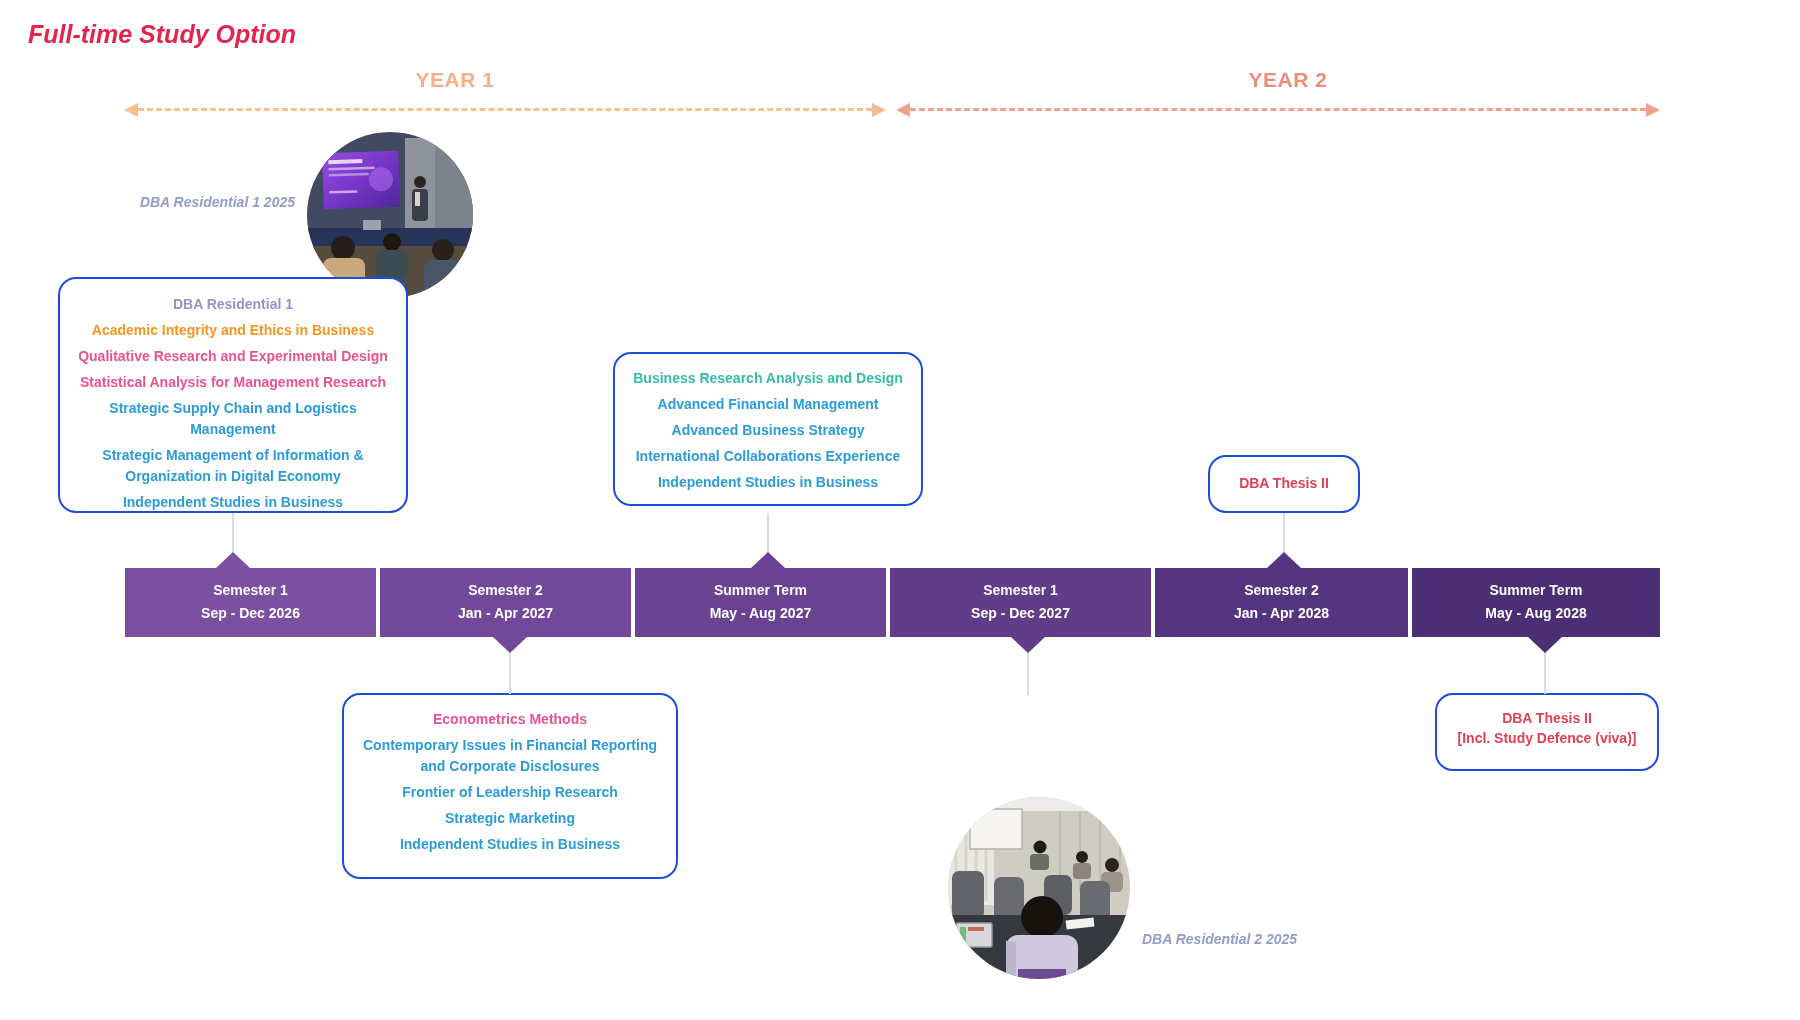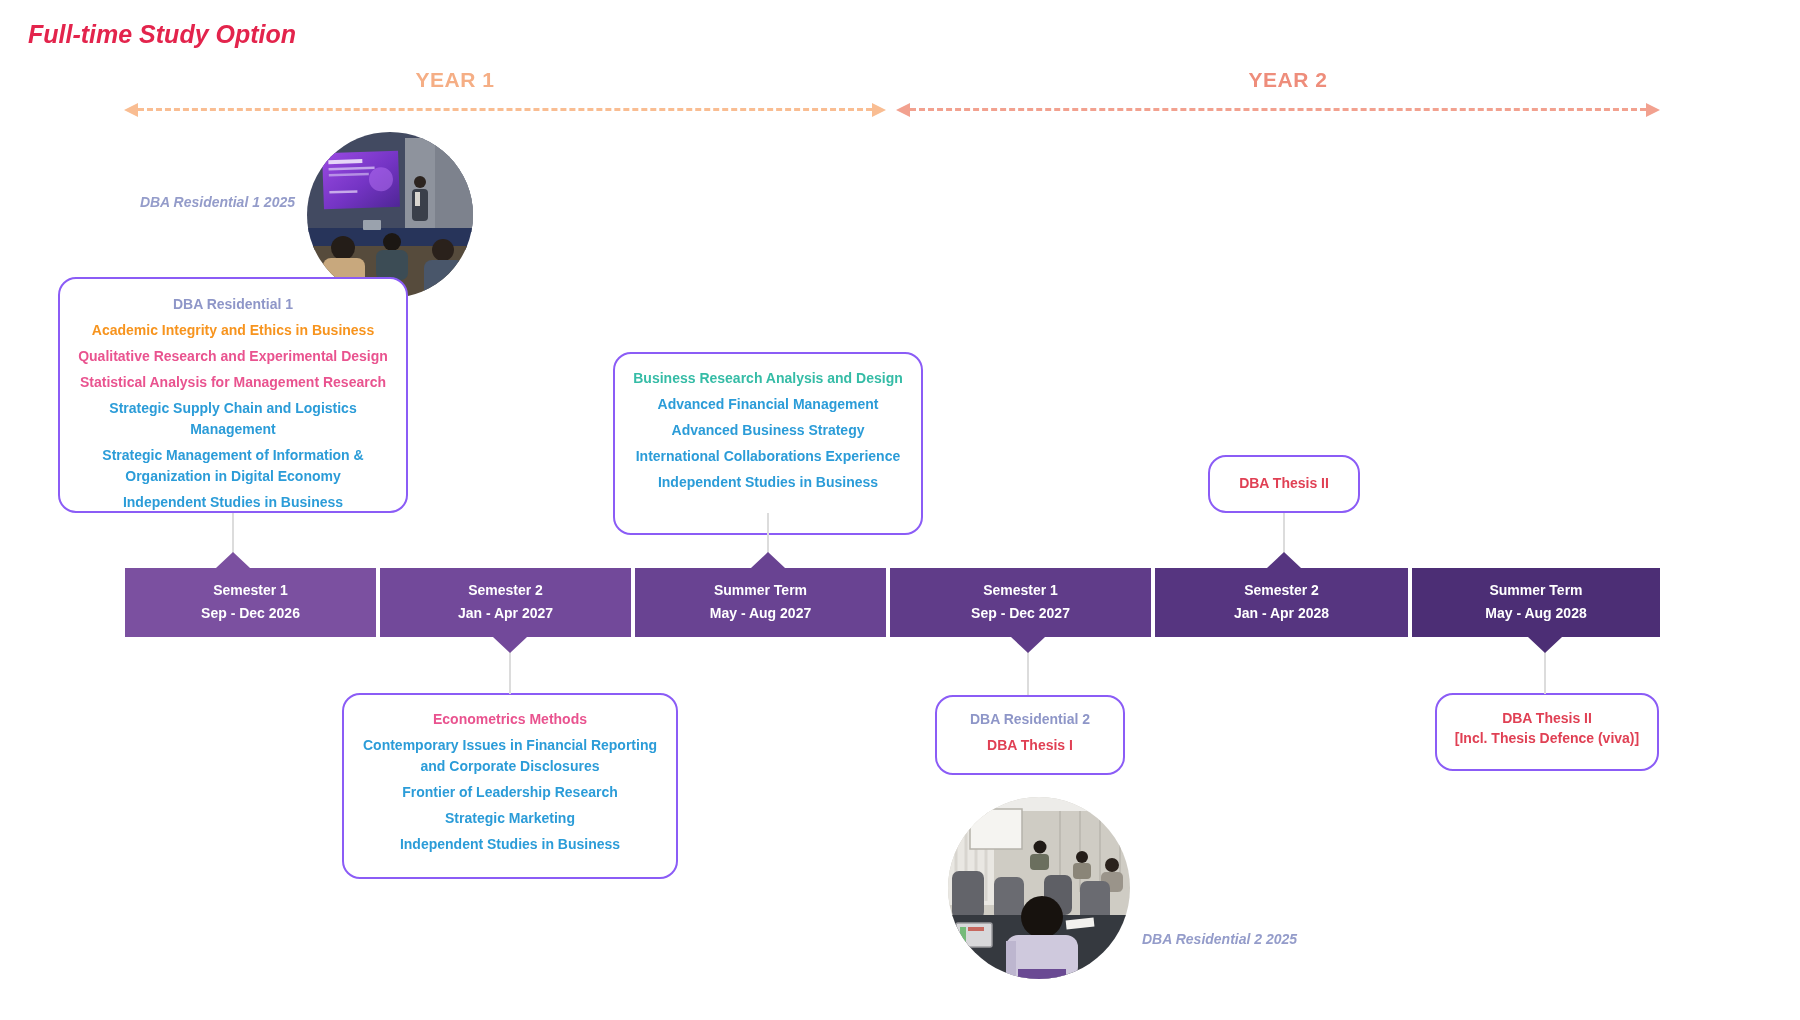--- a/index.html
+++ b/index.html
@@ -29,23 +29,23 @@
 
   
   .photo{border-radius:50%;overflow:hidden;}
   .photo1{left:307px;top:132px;width:166px;height:166px;}
   .photo2{left:948px;top:797px;width:182px;height:182px;}
   .caption{font-size:14px;font-style:italic;font-weight:600;color:#949cca;}
   .caption1{left:110px;top:194px;width:185px;text-align:right;}
   .caption2{left:1142px;top:931px;width:220px;text-align:left;}
 
   
-  .cbox{background:#ffffff;border:2px solid #8b5cf6;border-radius:18px;box-sizing:border-box;text-align:center;}
+  .cbox{background:#ffffff;border:2px solid #1d4ed8;border-radius:18px;box-sizing:border-box;text-align:center;}
   .box-res1   {left:58px;  top:277px;width:350px;height:236px;padding:15px 7px;}
-  .box-summer1{left:613px; top:352px;width:310px;height:183px;padding:14px 2px;}
+  .box-summer1{left:613px; top:352px;width:310px;height:154px;padding:14px 2px;}
   .box-sem2   {left:342px; top:693px;width:336px;height:186px;padding:14px 11px;}
   .box-res2   {left:935px; top:695px;width:190px;height:80px; padding:12px 6px;}
   .box-th2    {left:1208px;top:455px;width:152px;height:58px; padding:16px 6px;}
   .box-viva   {left:1435px;top:693px;width:224px;height:78px; padding:13px 6px;}
   .course{font-size:14px;font-weight:700;line-height:21px;margin:0 0 5px 0;}
   .tight .course{line-height:20px;margin:0;}
   .c-lavender{color:#8e96c8;}
   .c-orange{color:#f7941e;}
   .c-pink{color:#e9538f;}
   .c-blue{color:#2b9cd8;}
@@ -189,30 +189,26 @@
       <div class="course c-blue">International Collaborations Experience</div>
       <div class="course c-blue">Independent Studies in Business</div>
     </div>
   <div class="abs cbox box-sem2">
       <div class="course c-pink">Econometrics Methods</div>
       <div class="course c-blue">Contemporary Issues in Financial Reporting and Corporate Disclosures</div>
       <div class="course c-blue">Frontier of Leadership Research</div>
       <div class="course c-blue">Strategic Marketing</div>
       <div class="course c-blue">Independent Studies in Business</div>
     </div>
-  <div class="abs cbox box-res2">
-      <div class="course c-lavender">DBA Residential 2</div>
-      <div class="course c-red">DBA Thesis I</div>
-    </div>
   <div class="abs cbox box-th2">
       <div class="course c-red">DBA Thesis II</div>
     </div>
   <div class="abs cbox box-viva tight">
       <div class="course c-red">DBA Thesis II</div>
-      <div class="course c-red">[Incl. Thesis Defence (viva)]</div>
+      <div class="course c-red">[Incl. Study Defence (viva)]</div>
     </div>
 
   <div class="abs conn up1"></div>
   <div class="abs conn up3"></div>
   <div class="abs conn up5"></div>
   <div class="abs conn dn2"></div>
   <div class="abs conn dn4"></div>
   <div class="abs conn dn6"></div>
   <div class="abs tri up up1"></div>
   <div class="abs tri up up3"></div>

